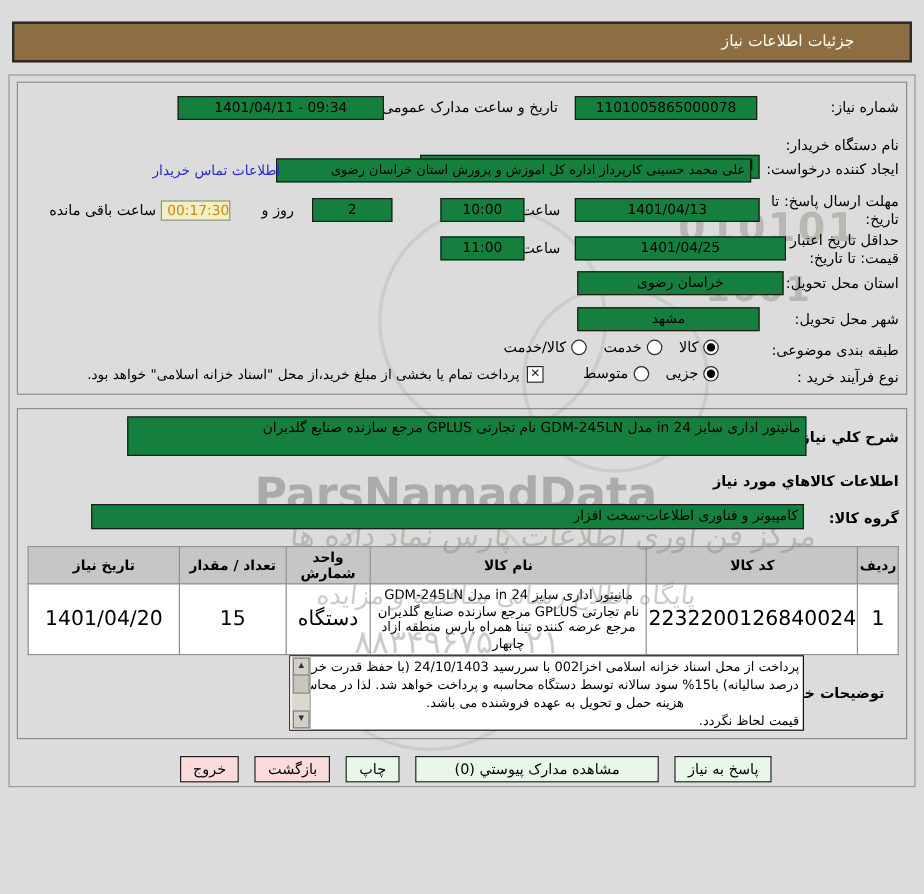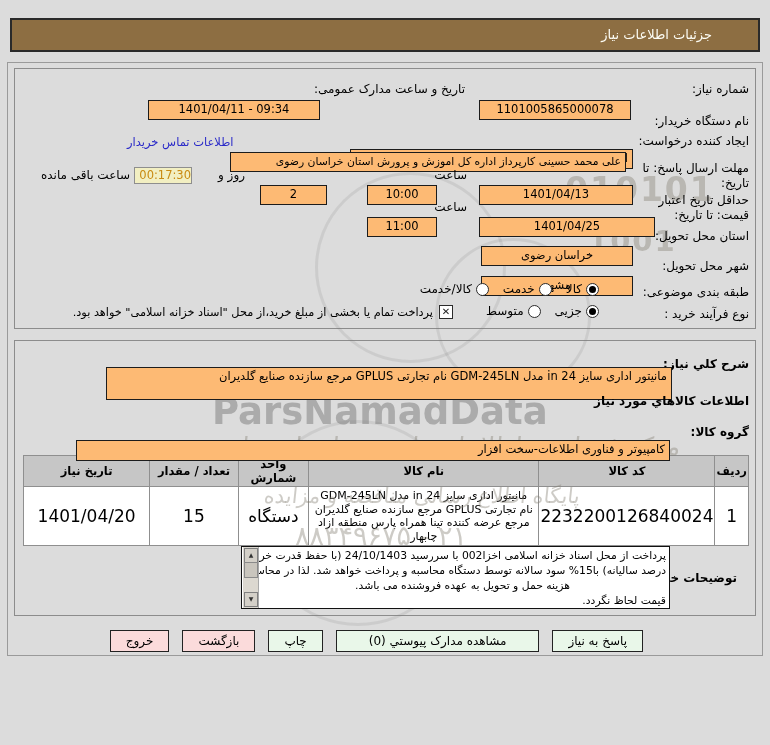--- a/index.html
+++ b/index.html
@@ -23,22 +23,22 @@
   
   .wm-under{position:absolute;inset:0;z-index:1;pointer-events:none}
   .wm-over{position:absolute;inset:0;z-index:3;pointer-events:none}
   .wm-circle{position:absolute;border:3px solid rgba(125,125,125,.16);border-radius:50%}
   .wm-text{position:absolute;color:rgba(135,130,120,.42);white-space:nowrap}
   
   .lbl{position:absolute;font-size:12px;white-space:nowrap;z-index:5}
   .lbl.b{font-weight:bold}
   .lbl.two{white-space:pre-line;text-align:right;line-height:15px}
   .field{
-    position:absolute;height:20px;box-sizing:border-box;background:#fdba74;border:1px solid #1c1c1c;
-    font-size:11.5px;line-height:17px;overflow:hidden;white-space:nowrap;z-index:5;margin-top:20px;
+    position:absolute;height:20px;box-sizing:border-box;background:#15803d;border:1px solid #1c1c1c;
+    font-size:11.5px;line-height:17px;overflow:hidden;white-space:nowrap;z-index:5;
   }
   .field.center{text-align:center}
   .field.rt{text-align:right;padding:0 4px}
   .field.num{direction:ltr}
   .link{position:absolute;color:#2929c8;font-size:11.5px;white-space:nowrap;z-index:5;cursor:pointer}
   .timeleft{
     position:absolute;height:17px;box-sizing:border-box;background:#f2efc2;border:1px solid #8e8e8e;
     color:#c98a12;font-size:11.5px;line-height:15px;text-align:right;z-index:5;direction:ltr;
   }
   
@@ -59,21 +59,21 @@
   #notes .sb-btn{position:absolute;left:1px;width:12px;height:13px;background:#d4d0c8;border:1px solid #808080;font-size:6px;line-height:11px;text-align:center;color:#333}
   #notes .sb-up{top:1px}
   #notes .sb-dn{bottom:1px}
   #notes .sb-thumb{position:absolute;left:1px;top:15px;width:12px;height:14px;background:#c9c5bd;border:1px solid #8a8a8a}
   #notes .txt{position:absolute;left:17px;right:3px;top:1px;bottom:1px;font-size:10.8px;line-height:15px;overflow:hidden}
   #notes .ln{white-space:nowrap;overflow:hidden;text-align:right}
   #notes .ln.center{text-align:center}
   
   #footer{position:absolute;top:630px;right:127px;display:flex;gap:13px;z-index:5}
   .btn{
-    height:22px;box-sizing:border-box;border:1px solid #222;padding:2px 15px;
+    height:22px;box-sizing:border-box;border:1px solid #222;padding:2px 10px;
     font-size:12px;line-height:16px;white-space:nowrap;cursor:pointer;
     font-family:"DejaVu Sans","Liberation Sans",sans-serif;
   }
   .btn.green{background:#e9f7e9}
   .btn.pink{background:#fbdbdb}
 </style>
 </head>
 <body>
 
 <div class="wm-under">
@@ -115,21 +115,21 @@
   <div class="timeleft" style="left:119px;top:98px;width:58px">00:17:30</div>
   <div class="lbl" style="left:26px;top:99px">ساعت باقی مانده</div>
 
   <div class="lbl two" style="right:6px;top:124px">حداقل تاریخ اعتبار
 قیمت: تا تاریخ:</div>
   <div class="field center num" style="left:464px;top:128px;width:176px">1401/04/25</div>
   <div class="lbl" style="right:288px;top:131px">ساعت</div>
   <div class="field center num" style="left:352px;top:128px;width:70px">11:00</div>
 
   <div class="lbl" style="right:6px;top:160px">استان محل تحویل:</div>
-  <div class="field center" style="left:466px;top:157px;width:152px">خراسان رضوی</div>
+  <div class="field center" style="left:466px;top:157px;width:172px">خراسان رضوی</div>
 
   <div class="lbl" style="right:6px;top:190px">شهر محل تحویل:</div>
   <div class="field center" style="left:466px;top:187px;width:152px">مشهد</div>
 
   <div class="lbl" style="right:6px;top:216px">طبقه بندی موضوعی:</div>
   <div class="optrow" style="right:156px;top:213px">
     <span class="opt">
       <span class="radio checked"></span>
       <span>کالا</span>
     </span>

